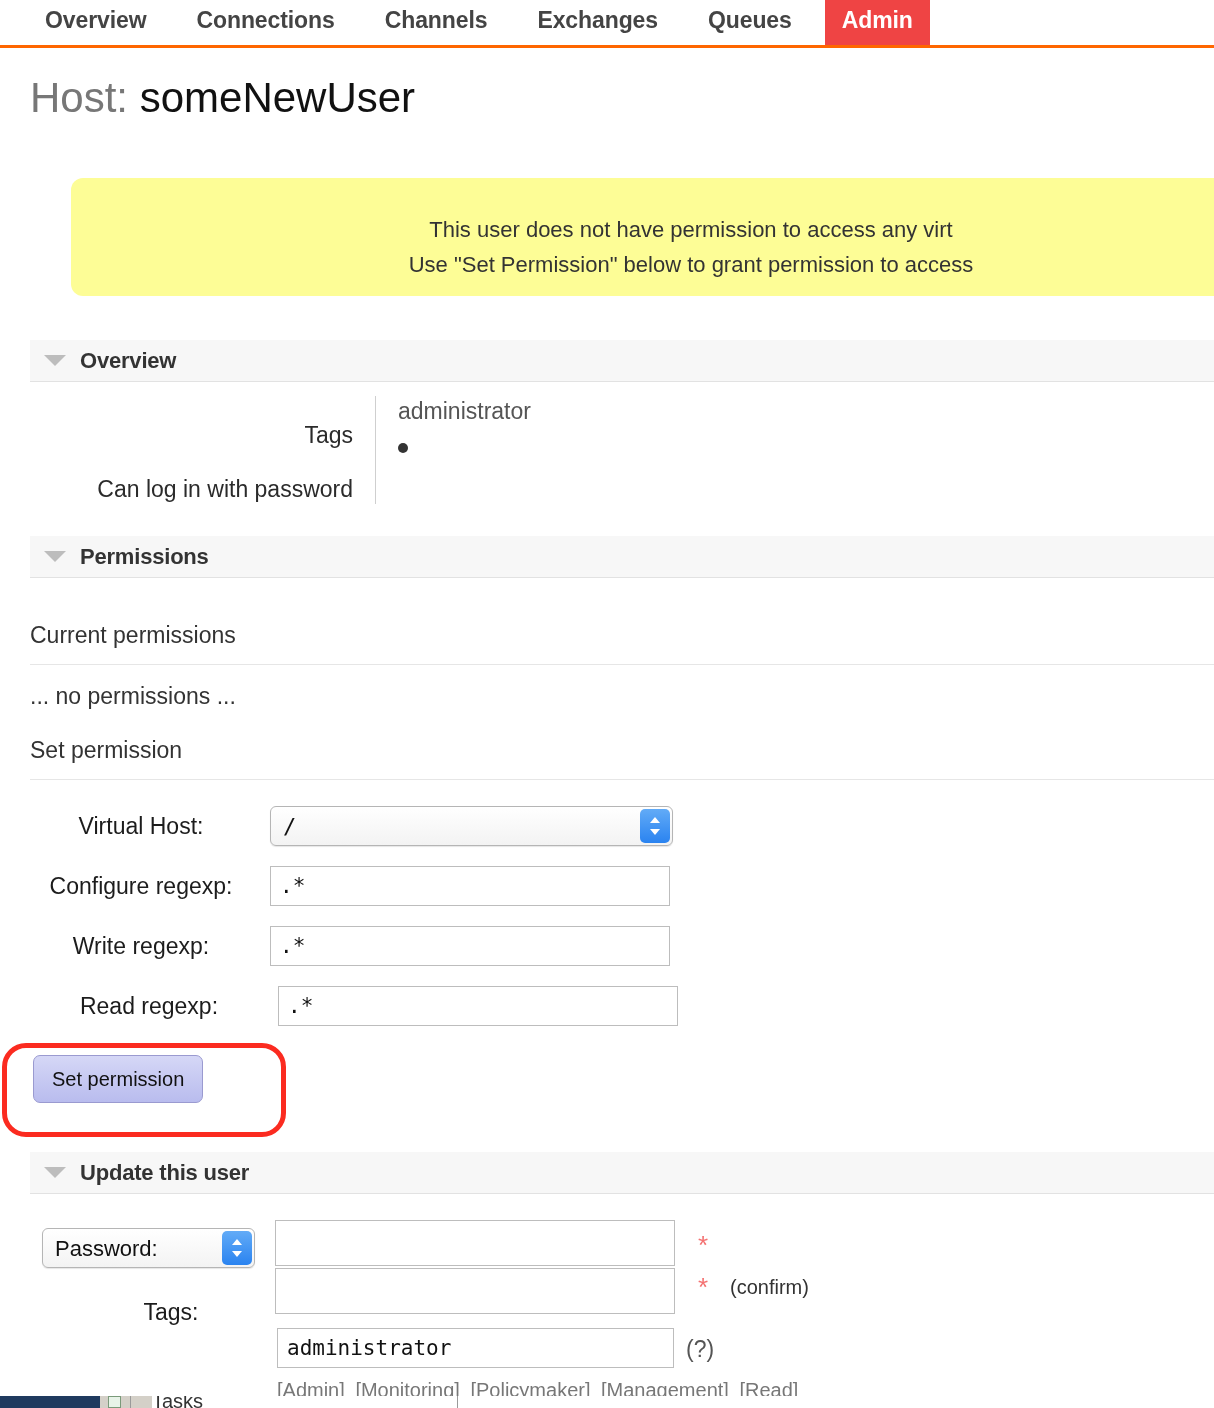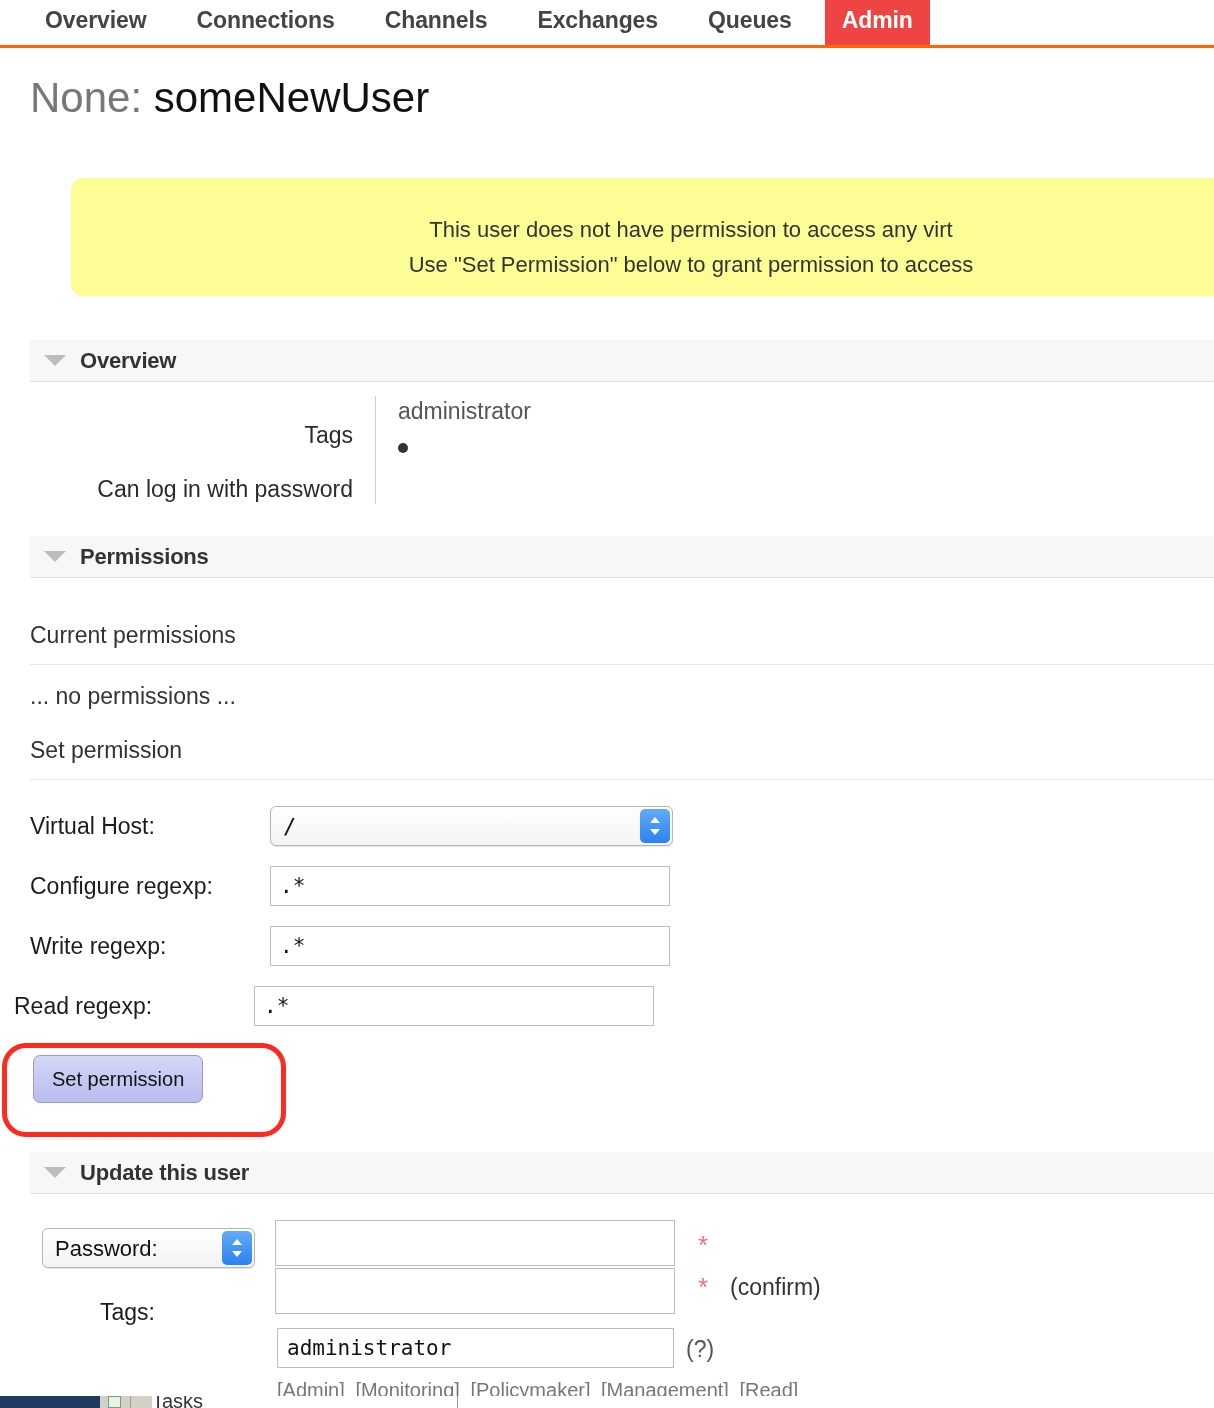--- a/index.html
+++ b/index.html
@@ -91,21 +91,21 @@
     white-space: nowrap;
   }
   .txt-plain {
     position: absolute; left: 30px; width: 1240px;
     font-size: 23px; color: #333; line-height: 30px; white-space: nowrap;
   }
 
   
   .form-row { position: absolute; display: flex; align-items: center; }
   .f-label {
-    text-align: left; font-size: 23px; color: #1c1c1c;
+    text-align: center; font-size: 23px; color: #1c1c1c;
     line-height: 30px; white-space: nowrap; padding-right: 18px;
   }
 
   .txtinput {
     border: 1px solid #bdbdbd; background: #fff;
     font-family: "DejaVu Sans Mono", monospace;
     font-size: 21px; color: #111;
     padding: 4px 9px; height: 40px; line-height: 30px;
     outline: none;
   }
@@ -145,21 +145,21 @@
     white-space: nowrap;
   }
   .annot-box {
     position: absolute;
     border: 5px solid #fb2b20; border-radius: 24px;
     pointer-events: none;
   }
 
   
   .star { color: #f47272; font-size: 26px; line-height: 26px; }
-  .confirm-txt { font-size: 23px; color: #333; line-height: 30px; white-space: nowrap; }
+  .confirm-txt { font-size: 20px; color: #333; line-height: 30px; white-space: nowrap; }
   .help-q { font-size: 23px; color: #555; line-height: 30px; }
   .taglinks {
     position: absolute; font-size: 20px; color: #777;
     line-height: 26px; white-space: nowrap;
   }
   .taglinks span { cursor: pointer; margin-right: 5px; }
 
   
   .bgstrip { position: absolute; left: 0; top: 1396px; width: 1214px; height: 12px; overflow: hidden; }
   .bg-dark { position: absolute; left: 0; top: 0; width: 100px; height: 12px; background: #1f3a5f; }
@@ -184,21 +184,21 @@
       <li>Overview</li>
       <li>Connections</li>
       <li>Channels</li>
       <li>Exchanges</li>
       <li>Queues</li>
       <li class="active">Admin</li>
     </ul>
   </div>
 
   <div class="page-title">
-    <span class="muted">None:</span>
+    <span class="muted">Host:</span>
     <span>someNewUser</span>
   </div>
 
   <div class="warning">
     <p>This user does not have permission to access any virt</p>
     <p>Use "Set Permission" below to grant permission to access</p>
   </div>
 
   <div class="section-head" style="top:340px;">
     <div class="tri"></div>
@@ -241,21 +241,21 @@
   <div class="form-row" style="top:866px; left:30px;">
     <div class="f-label" style="width:240px;">Configure regexp:</div>
     <div class="txtinput" style="width:400px;">.*</div>
   </div>
 
   <div class="form-row" style="top:926px; left:30px;">
     <div class="f-label" style="width:240px;">Write regexp:</div>
     <div class="txtinput" style="width:400px;">.*</div>
   </div>
 
-  <div class="form-row" style="top:986px; left:14px;">
+  <div class="form-row" style="top:986px; left:38px;">
     <div class="f-label" style="width:240px;">Read regexp:</div>
     <div class="txtinput" style="width:400px;">.*</div>
   </div>
 
   <div style="position:absolute; top:1055px; left:33px;">
     <button class="btn">Set permission</button>
   </div>
   <div class="annot-box" style="top:1043px; left:2px; width:284px; height:94px;"></div>
 
   <div class="section-head" style="top:1152px;">

